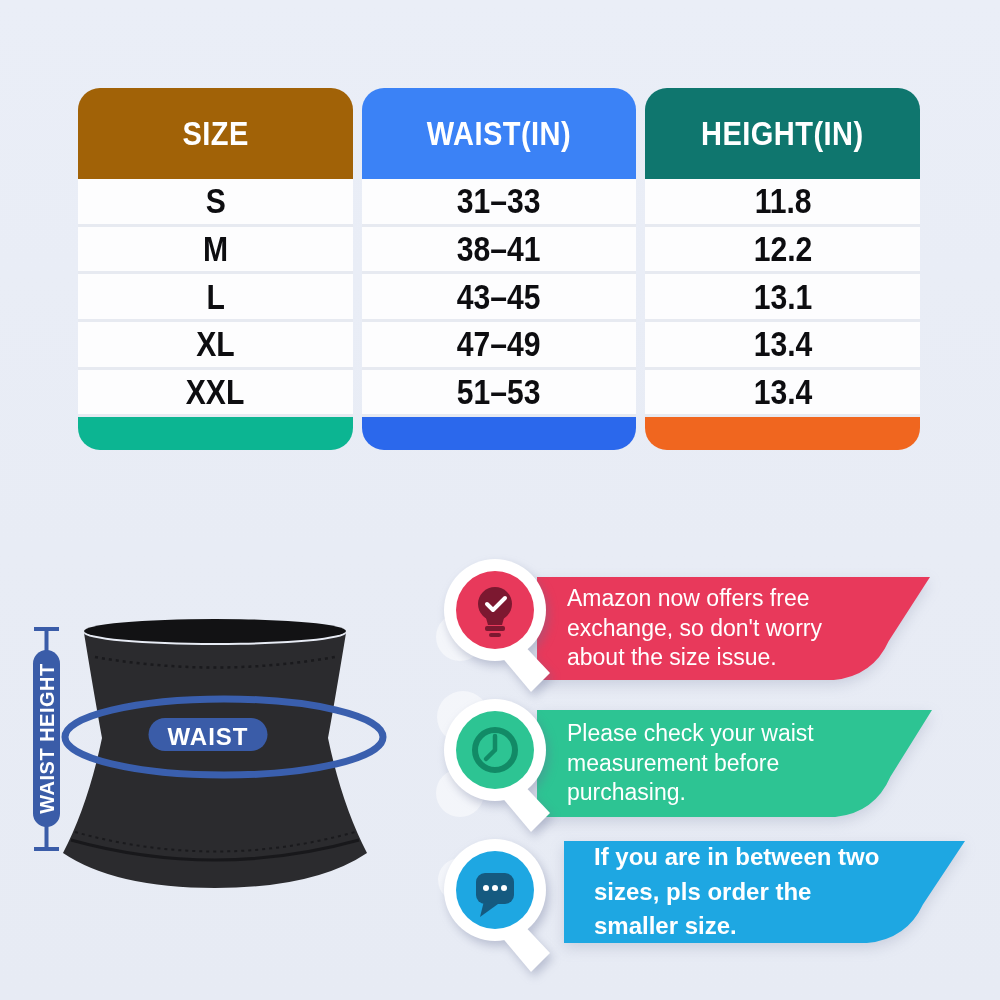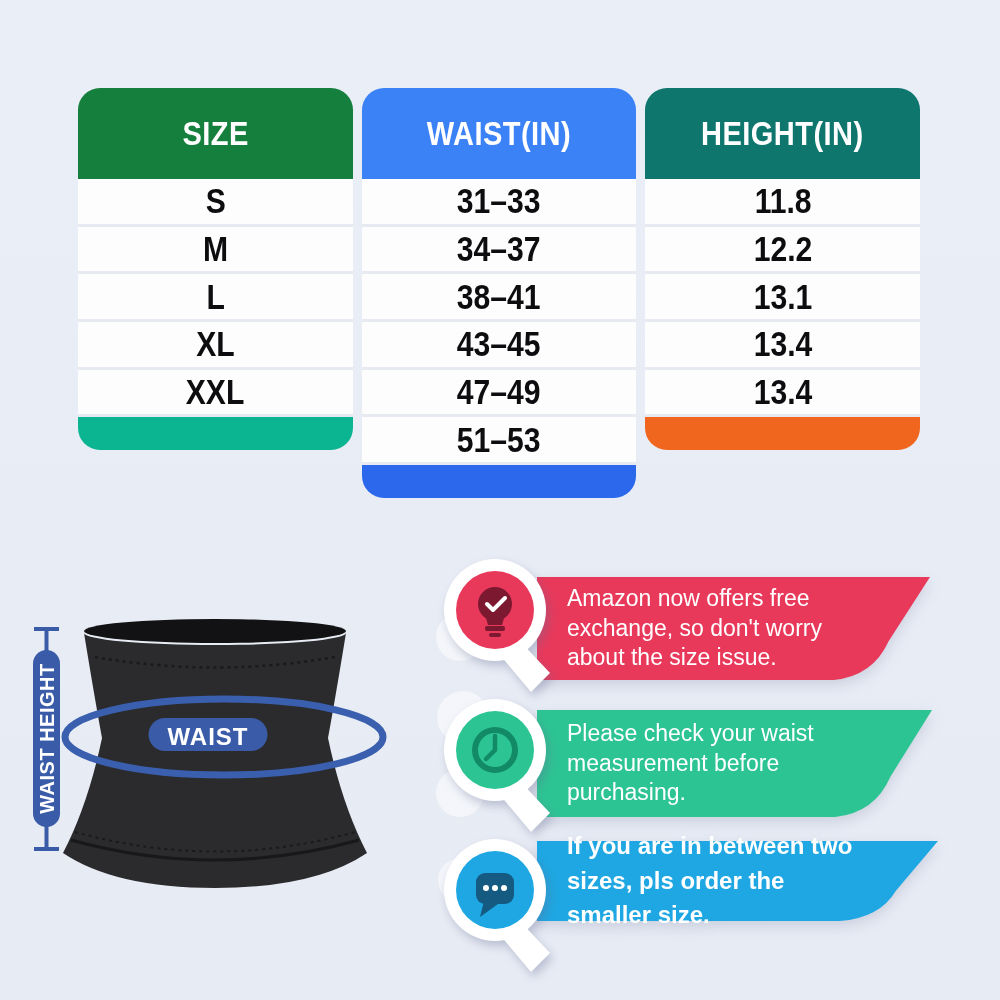--- a/index.html
+++ b/index.html
@@ -22,38 +22,38 @@
   
   .bubble{position:absolute;border-radius:50%;background:rgba(255,255,255,0.5);z-index:1;}
   .b1{left:436px;top:613px;width:48px;height:48px;}
   .b2{left:437px;top:691px;width:52px;height:52px;}
   .b3{left:436px;top:769px;width:48px;height:48px;}
   .b4{left:438px;top:858px;width:44px;height:44px;}
   
   .callout{position:absolute;z-index:2;filter:drop-shadow(0 5px 7px rgba(100,110,145,0.22));}
   .c0{left:537px;top:577px;width:393px;height:103px;}
   .c1{left:537px;top:710px;width:395px;height:107px;}
-  .c2{left:537px;top:841px;width:401px;height:80px;}
+  .c2{left:564px;top:841px;width:401px;height:102px;}
   .banner-svg{position:absolute;left:0;top:0;width:100%;height:100%;}
   .callout-text{position:absolute;left:0;top:0;right:0;bottom:0;display:flex;align-items:center;
     padding:0 80px 0 30px;box-sizing:border-box;color:#fff;font-size:23px;line-height:1.28;}
   .c2 .callout-text{font-weight:700;font-size:24px;line-height:1.45;}
   .callout-icon{position:absolute;width:130px;height:150px;z-index:3;
     filter:drop-shadow(3px 5px 5px rgba(100,110,145,0.35));}
   .i0{left:440px;top:555px;}
   .i1{left:440px;top:695px;}
   .i2{left:440px;top:835px;}
 </style>
 </head>
 <body>
 
 <div class="size-table">
 
   <div class="st-col">
-    <div class="st-header" style="background-color: #15803d;">
+    <div class="st-header" style="background-color: #a16207;">
       <span>SIZE</span>
     </div>
     <div class="st-cell">
         <span>S</span>
       </div>
     <div class="st-cell">
         <span>M</span>
       </div>
     <div class="st-cell">
         <span>L</span>
@@ -66,23 +66,20 @@
       </div>
     <div class="st-footer" style="background-color: rgb(12, 181, 146);"></div>
   </div>
 
   <div class="st-col">
     <div class="st-header" style="background-color: #3b82f6;">
       <span>WAIST(IN)</span>
     </div>
     <div class="st-cell">
         <span>31–33</span>
-      </div>
-    <div class="st-cell">
-        <span>34–37</span>
       </div>
     <div class="st-cell">
         <span>38–41</span>
       </div>
     <div class="st-cell">
         <span>43–45</span>
       </div>
     <div class="st-cell">
         <span>47–49</span>
       </div>

